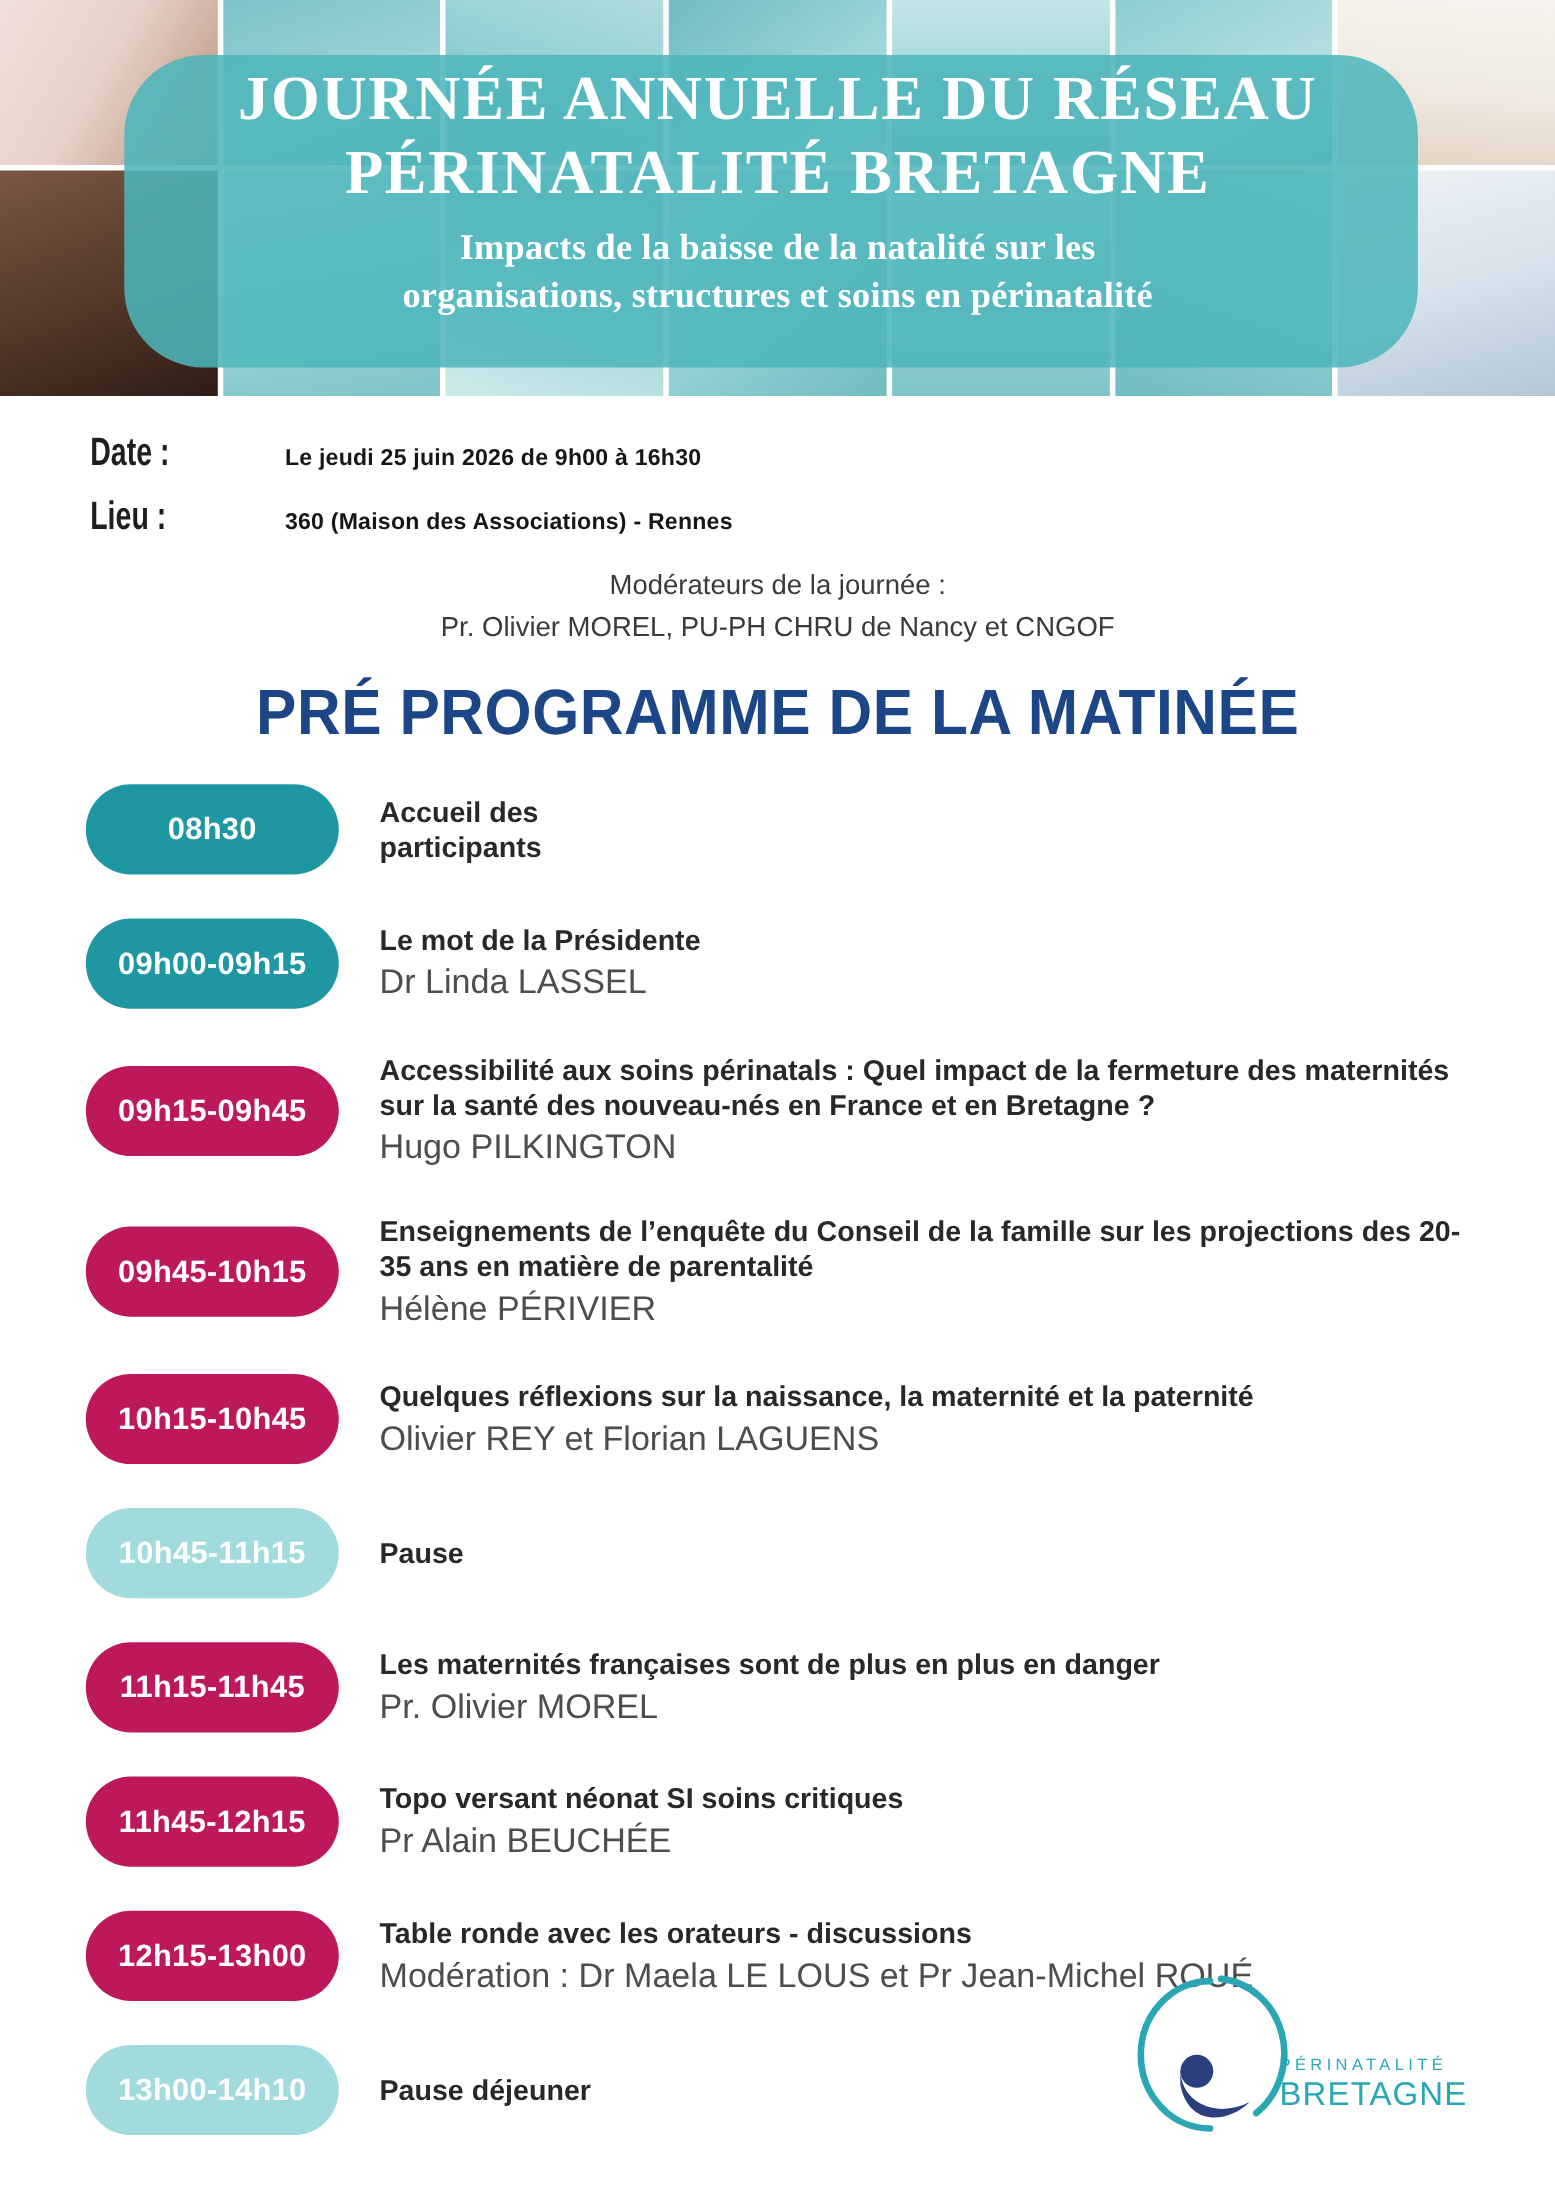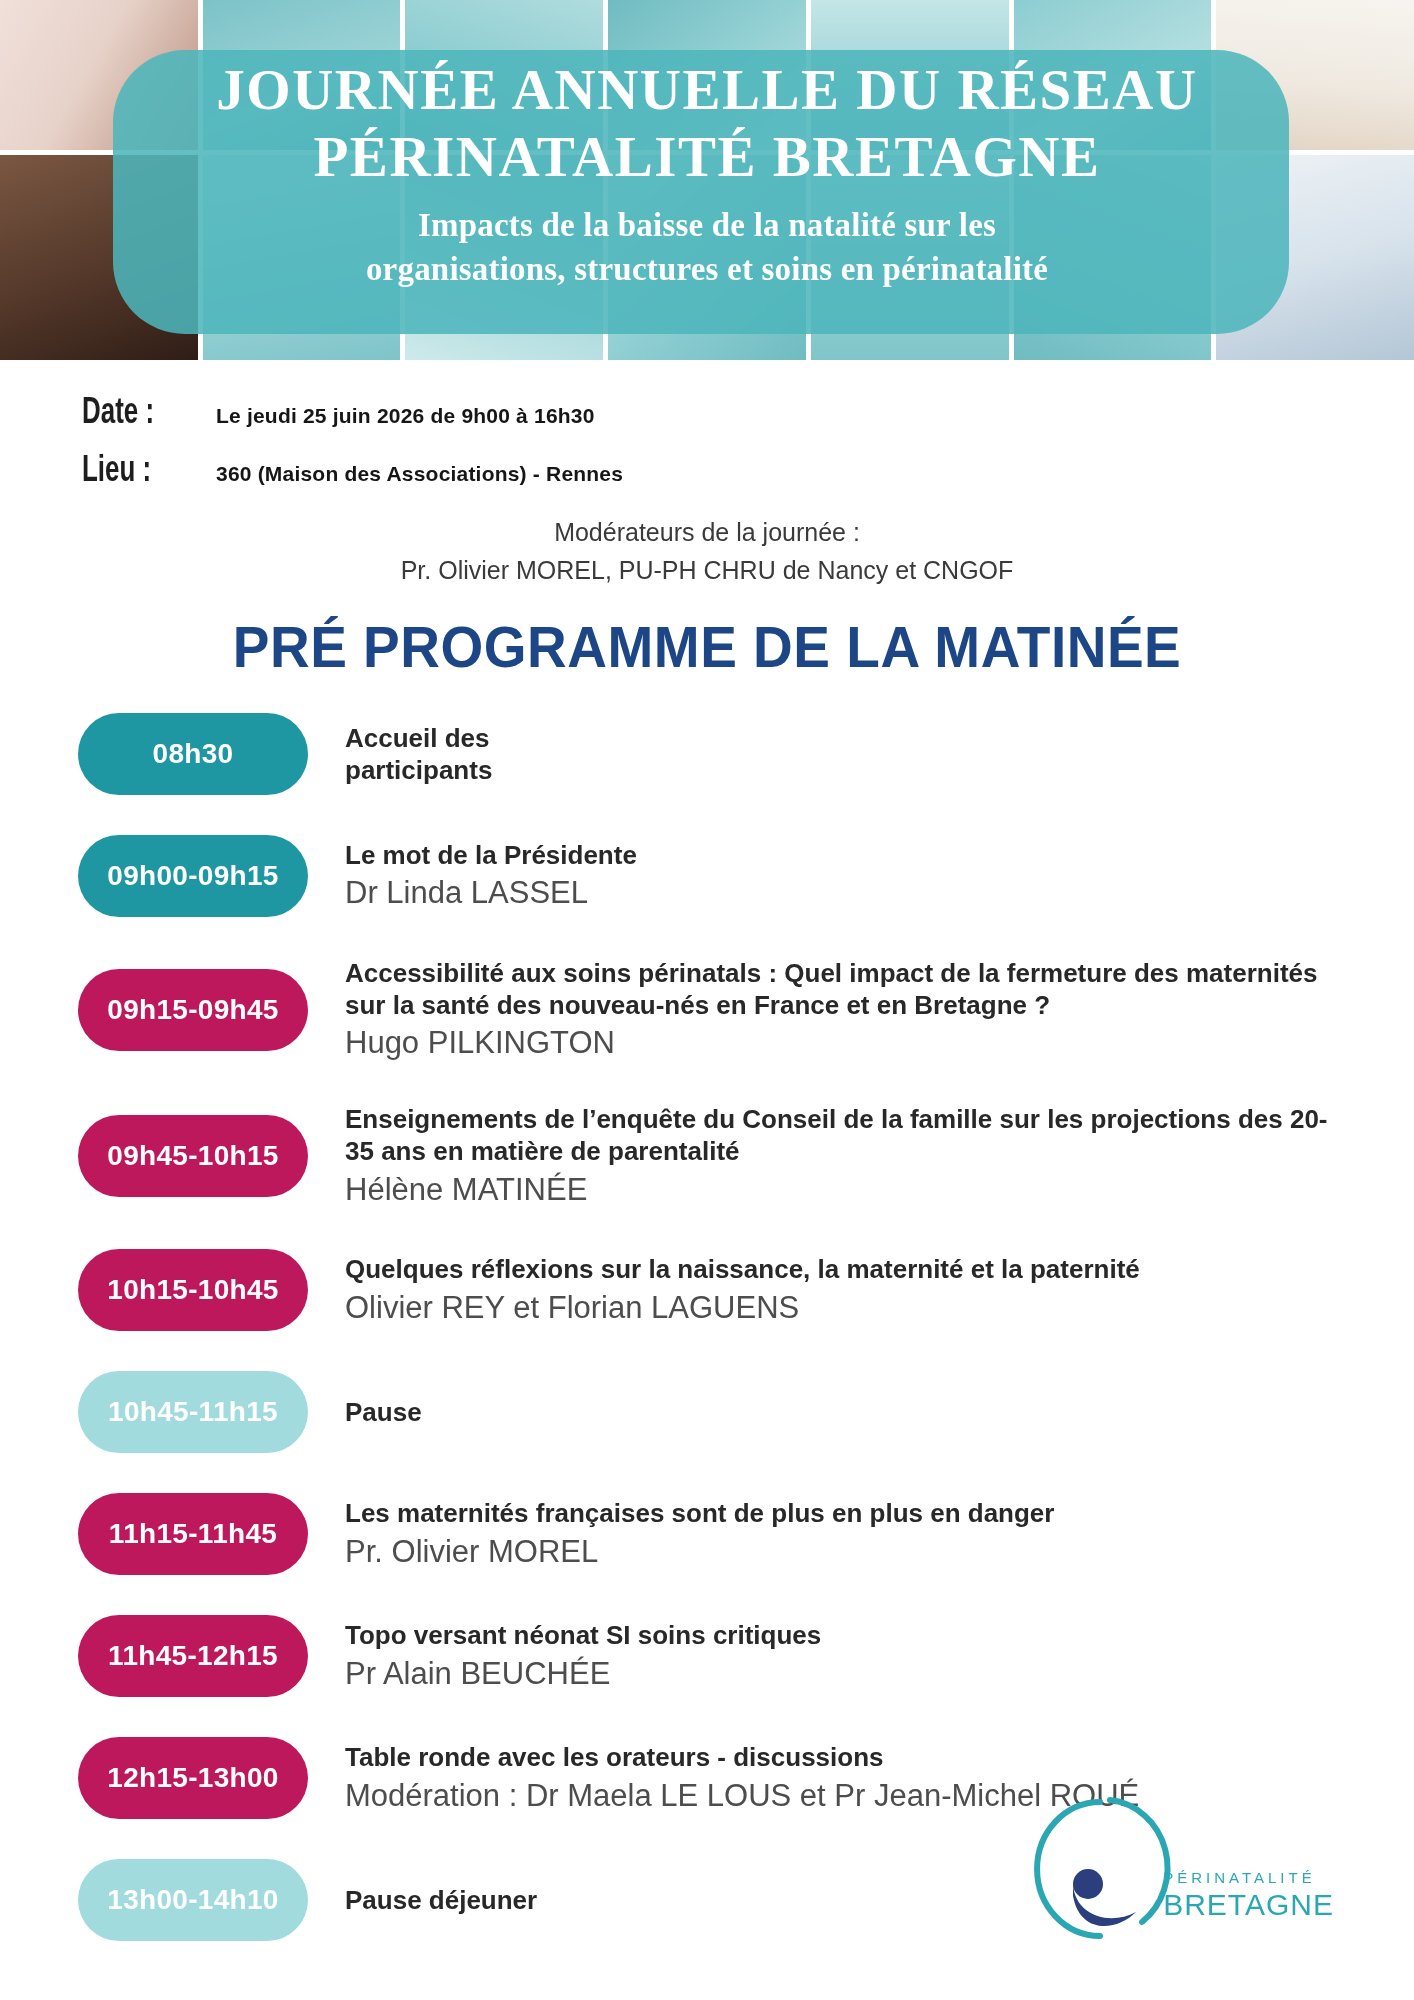--- a/index.html
+++ b/index.html
@@ -22,21 +22,21 @@
   .ph-h{background:linear-gradient(200deg,#85c7cc 0%,#a9d9db 55%,#cdeaeb 100%);}
   .ph-i{background:linear-gradient(140deg,#bfe4e5 0%,#8ccdd1 60%,#6fbcc1 100%);}
   .ph-family{background:linear-gradient(165deg,#eef2f5 0%,#d8e3ec 50%,#b4c6d6 100%);}
   .overlay{position:absolute;left:113px;right:125px;top:50px;bottom:26px;border-radius:72px;background:rgba(77,182,187,0.87);}
   .header-text{position:absolute;left:0;right:0;top:56px;text-align:center;color:#ffffff;font-family:Liberation Serif, serif;}
   .header-title{font-weight:bold;font-size:57px;line-height:1.18;letter-spacing:1.5px;margin:0;}
   .header-subtitle{font-weight:bold;font-size:33px;line-height:1.36;margin-top:12px;letter-spacing:0.2px;}
 
   
   .info{padding:30px 0 0 82px;}
-  .info-row{display:flex;align-items:baseline;margin-bottom:16px;}
+  .info-row{display:flex;align-items:baseline;margin-bottom:16px;gap:43px;}
   .info-label{width:134px;font-weight:bold;font-size:36px;color:#1e1e1e;transform:scaleX(0.72);transform-origin:left center;white-space:nowrap;}
   .info-value{font-weight:bold;font-size:21px;color:#161616;letter-spacing:0.2px;}
 
   
   .moderators{margin-top:24px;text-align:center;color:#3a3a3a;font-size:25px;line-height:1.5;}
 
   
   .program-heading{margin-top:26px;text-align:center;font-weight:bold;font-size:55px;color:#1d4686;letter-spacing:0.5px;transform:scaleY(1.06);}
 
   
@@ -134,21 +134,21 @@
       <div class="row-text">
         <div class="session-title">Accessibilité aux soins périnatals : Quel impact de la fermeture des maternités sur la santé des nouveau-nés en France et en Bretagne ?</div>
         <div class="session-speaker">Hugo PILKINGTON</div>
       </div>
     </div>
 
     <div class="row">
       <div class="pill pill-navy">09h45-10h15</div>
       <div class="row-text">
         <div class="session-title">Enseignements de l’enquête du Conseil de la famille sur les projections des 20-35 ans en matière de parentalité</div>
-        <div class="session-speaker">Hélène MATINÉE</div>
+        <div class="session-speaker">Hélène PÉRIVIER</div>
       </div>
     </div>
 
     <div class="row">
       <div class="pill pill-navy">10h15-10h45</div>
       <div class="row-text">
         <div class="session-title">Quelques réflexions sur la naissance, la maternité et la paternité</div>
         <div class="session-speaker">Olivier REY et Florian LAGUENS</div>
       </div>
     </div>

